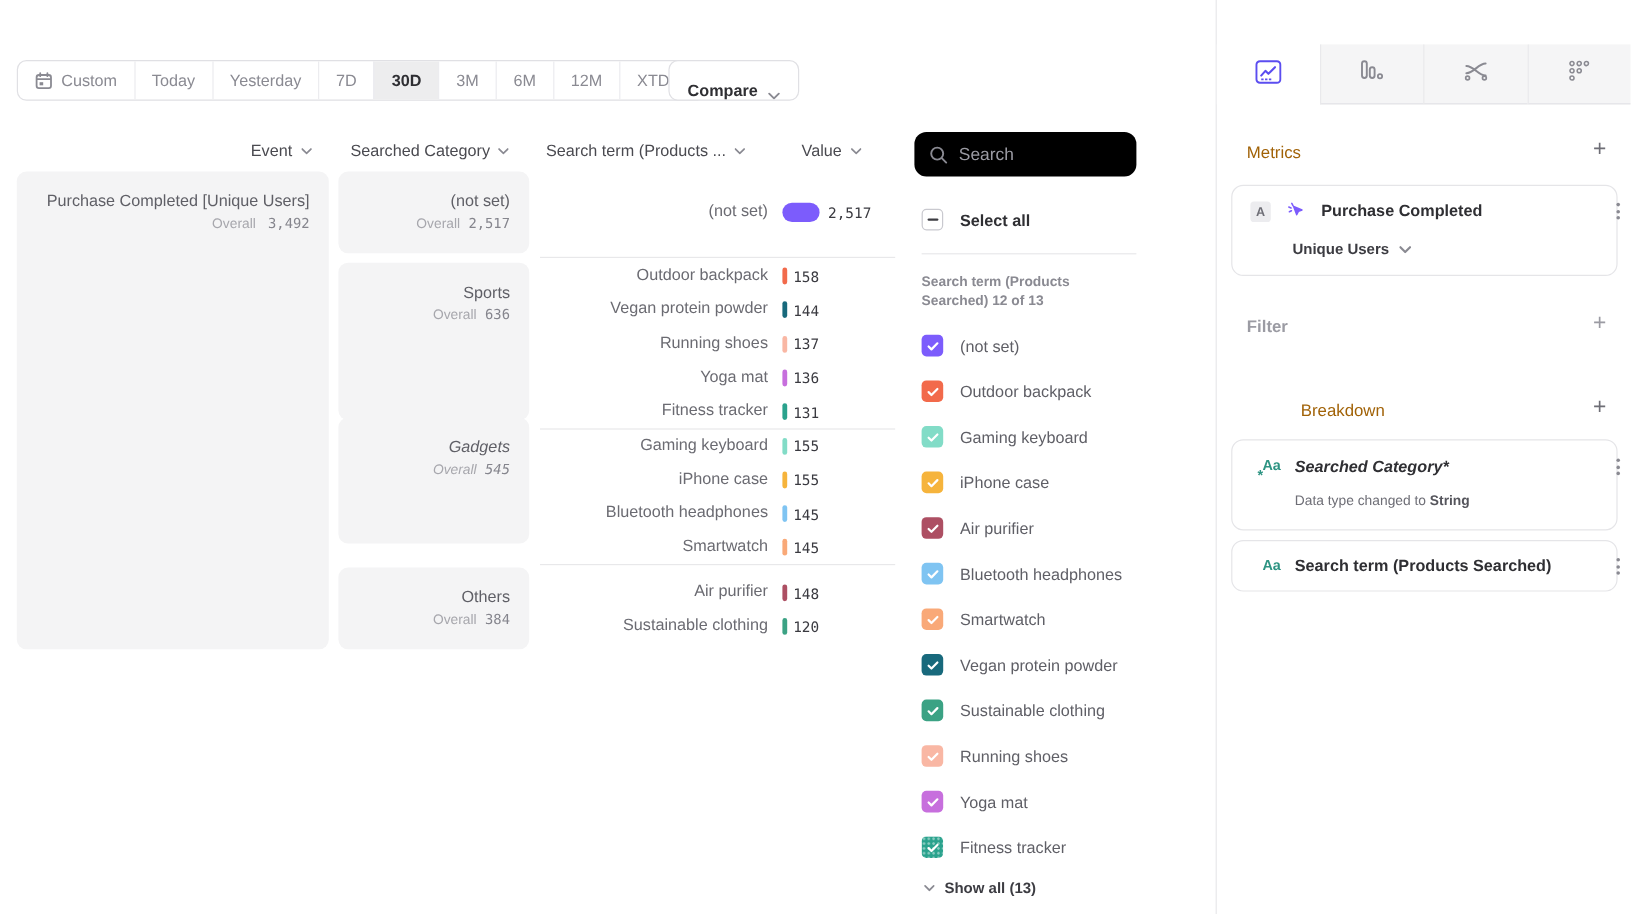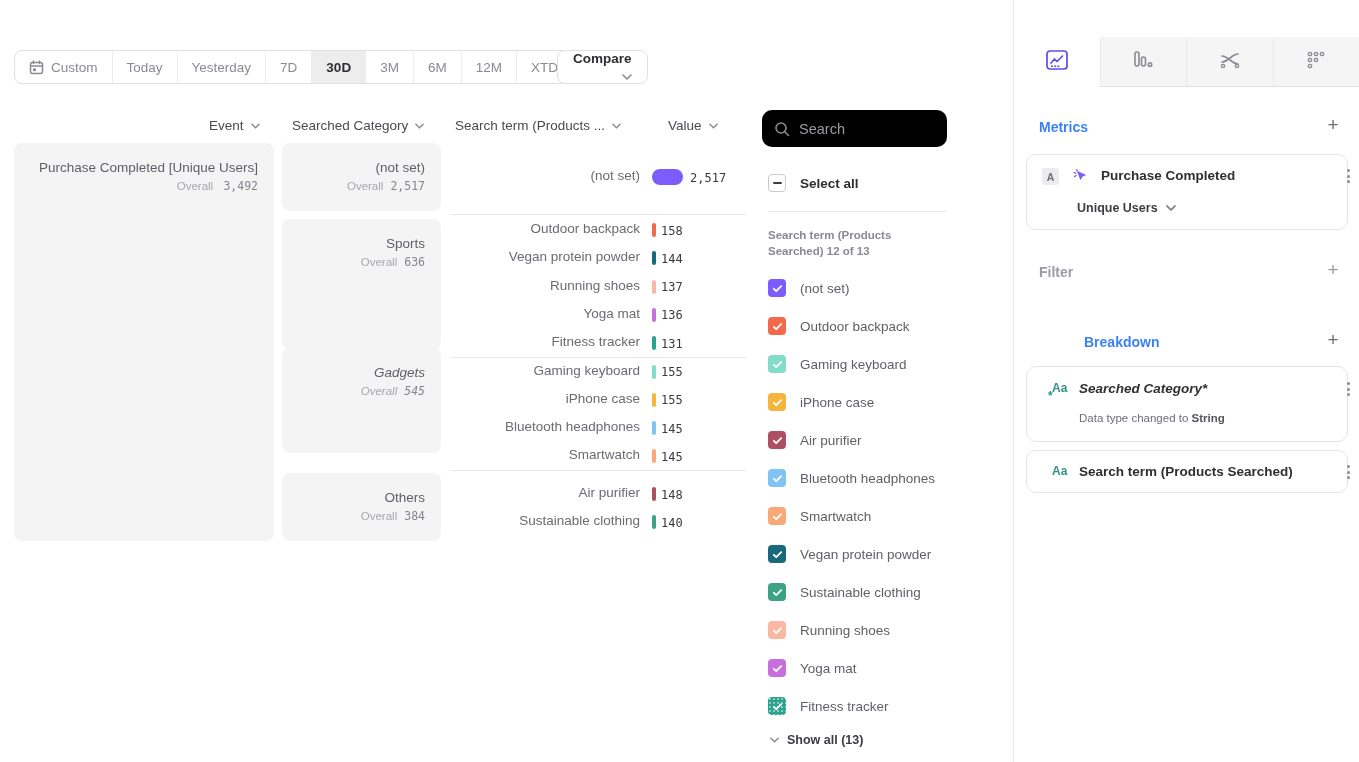--- a/index.html
+++ b/index.html
@@ -12,21 +12,21 @@
 
   
   .seg-control { position:absolute; left:14px; top:50px; height:34px; display:flex;
     border:1px solid #e0e0e4; border-radius:8px; background:#fff; overflow:hidden; }
   .seg-item { display:flex; align-items:center; gap:7px; padding:0 14px; font-size:13.5px;
     color:#8a8a92; border-left:1px solid #ececef; cursor:pointer; white-space:nowrap; }
   .seg-item:first-child { border-left:none; }
   .seg-item.active { background:#ededee; color:#2f2f33; font-weight:700; }
   .pill-btn { position:absolute; height:34px; display:flex; align-items:flex-end; gap:8px;
     border:1px solid #e0e0e4; border-radius:8px; background:#fff; padding:0 15px;
-    font-size:13.5px; font-weight:700; color:#2f2f33; cursor:pointer;flex-direction:column; }
+    font-size:13.5px; font-weight:700; color:#2f2f33; cursor:pointer; }
   .chev svg { display:block; }
   .chev { color:#8a8a92; display:inline-flex; }
 
   
   .hdr { position:absolute; top:118px; display:flex; align-items:center; gap:7px;
     font-size:13.5px; color:#4a4a50; font-weight:500; cursor:pointer; }
   .gcell { position:absolute; background:#f4f4f5; border-radius:8px; text-align:right;
     padding:17px 16px 0 0; }
   .gcell .gtitle { font-size:13.5px; color:#5f5f66; }
   .gcell .overall { margin-top:4px; font-size:11.5px; color:#a7a7ad; }
@@ -63,21 +63,21 @@
   .sb-tab { font-size:14px; font-weight:700; padding-top:10px; cursor:pointer; position:relative; }
   .sb-tab.active { color:#4c3fe4; }
   .sb-tab.inactive { color:#8a8a92; font-weight:500; }
   .sb-tab.active::after { content:""; position:absolute; left:0; right:0; bottom:0; height:3px;
     background:#4c3fe4; border-radius:2px; }
   .icon-tabs { position:absolute; left:0; top:37px; width:100%; height:50px; display:flex; }
   .icon-tab { flex:1; display:flex; align-items:center; justify-content:center; background:#f5f5f6;
     border-bottom:1px solid #e3e3e6; border-left:1px solid #e9e9ec; cursor:pointer; color:#8a8a92; }
   .icon-tab:first-child { border-left:none; }
   .icon-tab.active { background:#fff; border-bottom:none; color:#5b4df0; border-bottom-right-radius:0; }
-  .sb-head { position:absolute; left:25px; font-size:14px; font-weight:700; color:#3b82f6; }
+  .sb-head { position:absolute; left:25px; font-size:14px; font-weight:400; color:#a16207; }
   .sb-head.muted { color:#9b9ba3; font-weight:600; }
   .sb-plus { position:absolute; left:308px; width:22px; height:22px; display:flex; align-items:center;
     justify-content:center; font-size:19px; color:#6e6e76; cursor:pointer; }
   .sb-plus.muted { color:#9b9ba3; }
   .sb-card { position:absolute; left:12px; width:322px; background:#fff; border:1px solid #e5e5e8;
     border-radius:10px; }
   .badgeA { position:absolute; left:15px; width:17px; height:17px; background:#ececef; border-radius:3px;
     font-size:10.5px; font-weight:700; color:#6e6e76; display:flex; align-items:center; justify-content:center; }
   .card-title { position:absolute; font-size:13.5px; font-weight:700; color:#2f2f33; white-space:nowrap; }
   .card-title.it { font-style:italic; }
@@ -253,21 +253,21 @@
         <div class="tval" style="left: 661px; top: 449.9px;">145</div>
         <div class="gcell" style="left: 282px; top: 473px; width: 159px; height: 68px;">
           <div class="gtitle">Others</div>
           <div class="overall"><span>Overall</span><span class="ov-num">384</span></div>
         </div>
         <div class="trow-label" style="left: 450px; top: 485px;">Air purifier</div>
         <div class="tbar" style="left: 652px; top: 487px; width: 4px; height: 14px; background: rgb(173, 79, 99);"></div>
         <div class="tval" style="left: 661px; top: 487.5px;">148</div>
         <div class="trow-label" style="left: 450px; top: 513.3px;">Sustainable clothing</div>
         <div class="tbar" style="left: 652px; top: 515.3px; width: 4px; height: 14px; background: rgb(59, 162, 132);"></div>
-        <div class="tval" style="left: 661px; top: 515.8px;">140</div>
+        <div class="tval" style="left: 661px; top: 515.8px;">120</div>
         <div class="gsep" style="top: 213.5px;"></div>
         <div class="gsep" style="top: 357px;"></div>
         <div class="gsep" style="top: 470px;"></div>
       </div>
   </div>
 
   <div class="legend">
     <div class="search-box">
       <span style="display:inline-flex;color:#8a8a92;">
         <svg width="16" height="16" viewBox="0 0 16 16">

